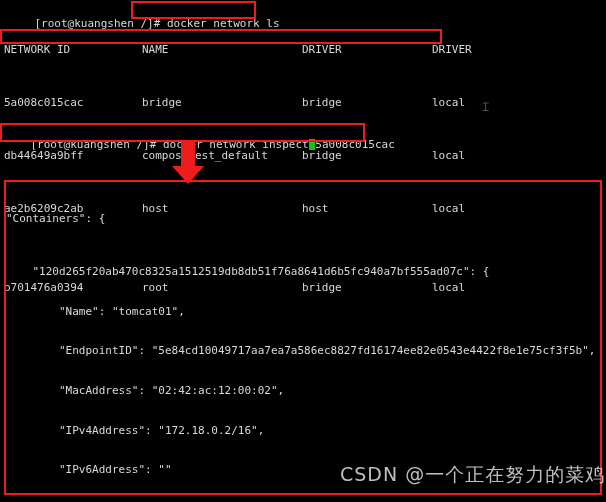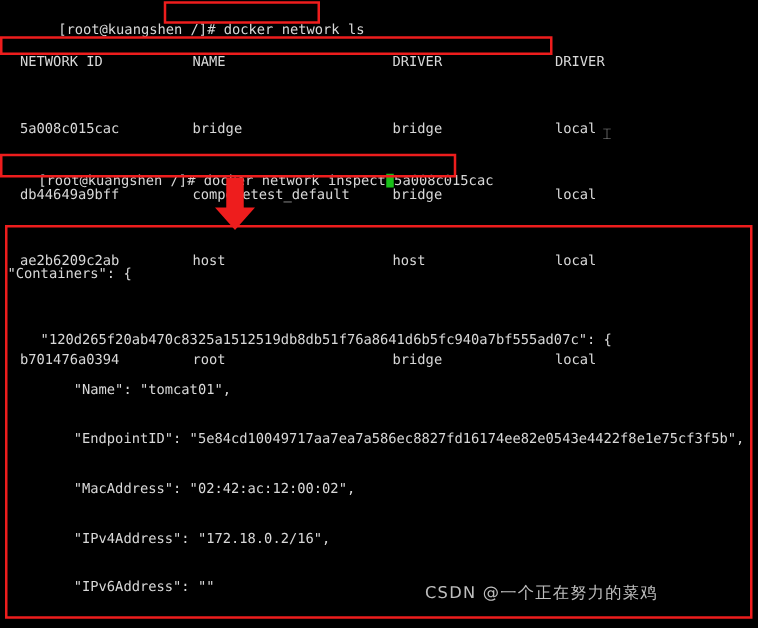--- a/index.html
+++ b/index.html
@@ -28,24 +28,24 @@
     position: absolute;
     white-space: pre;
     font-family: "DejaVu Sans Mono", "Liberation Mono", monospace;
     font-size: 11px;
     line-height: 13.2px;
     letter-spacing: 0px;
     color: #d8d8d8;
   }
 
   
-  #ls-block { left: 20px; top: 4px; }
+  #ls-block { left: 8px; top: 4px; }
   #ls-table { left: 4px; top: 17px; }
   .lsrow { display: block; white-space: pre; height: 13.2px; }
-  .c-id   { display: inline-block; width: 138px; margin-left: 12px; }
+  .c-id   { display: inline-block; width: 138px; }
   .c-name { display: inline-block; width: 160px; }
   .c-drv  { display: inline-block; width: 130px; }
   .c-scp  { display: inline-block; }
 
   
   #inspect-line { left: 4px; top: 125px; }
   .greenblock {
     display: inline-block;
     width: 6.62px;
     height: 11px;
@@ -87,21 +87,21 @@
     font-size: 12px;
     font-family: "DejaVu Sans", sans-serif;
   }
 
   
   #watermark {
     position: absolute;
     left: 340px;
     top: 468px;
     color: #cfcfcf;
-    font-size: 13px;
+    font-size: 19px;
     font-family: "DejaVu Sans", sans-serif;
     letter-spacing: 1px;
     opacity: .92;
     white-space: pre;
   }
 </style>
 </head>
 <body>
 
 <div id="screen">

